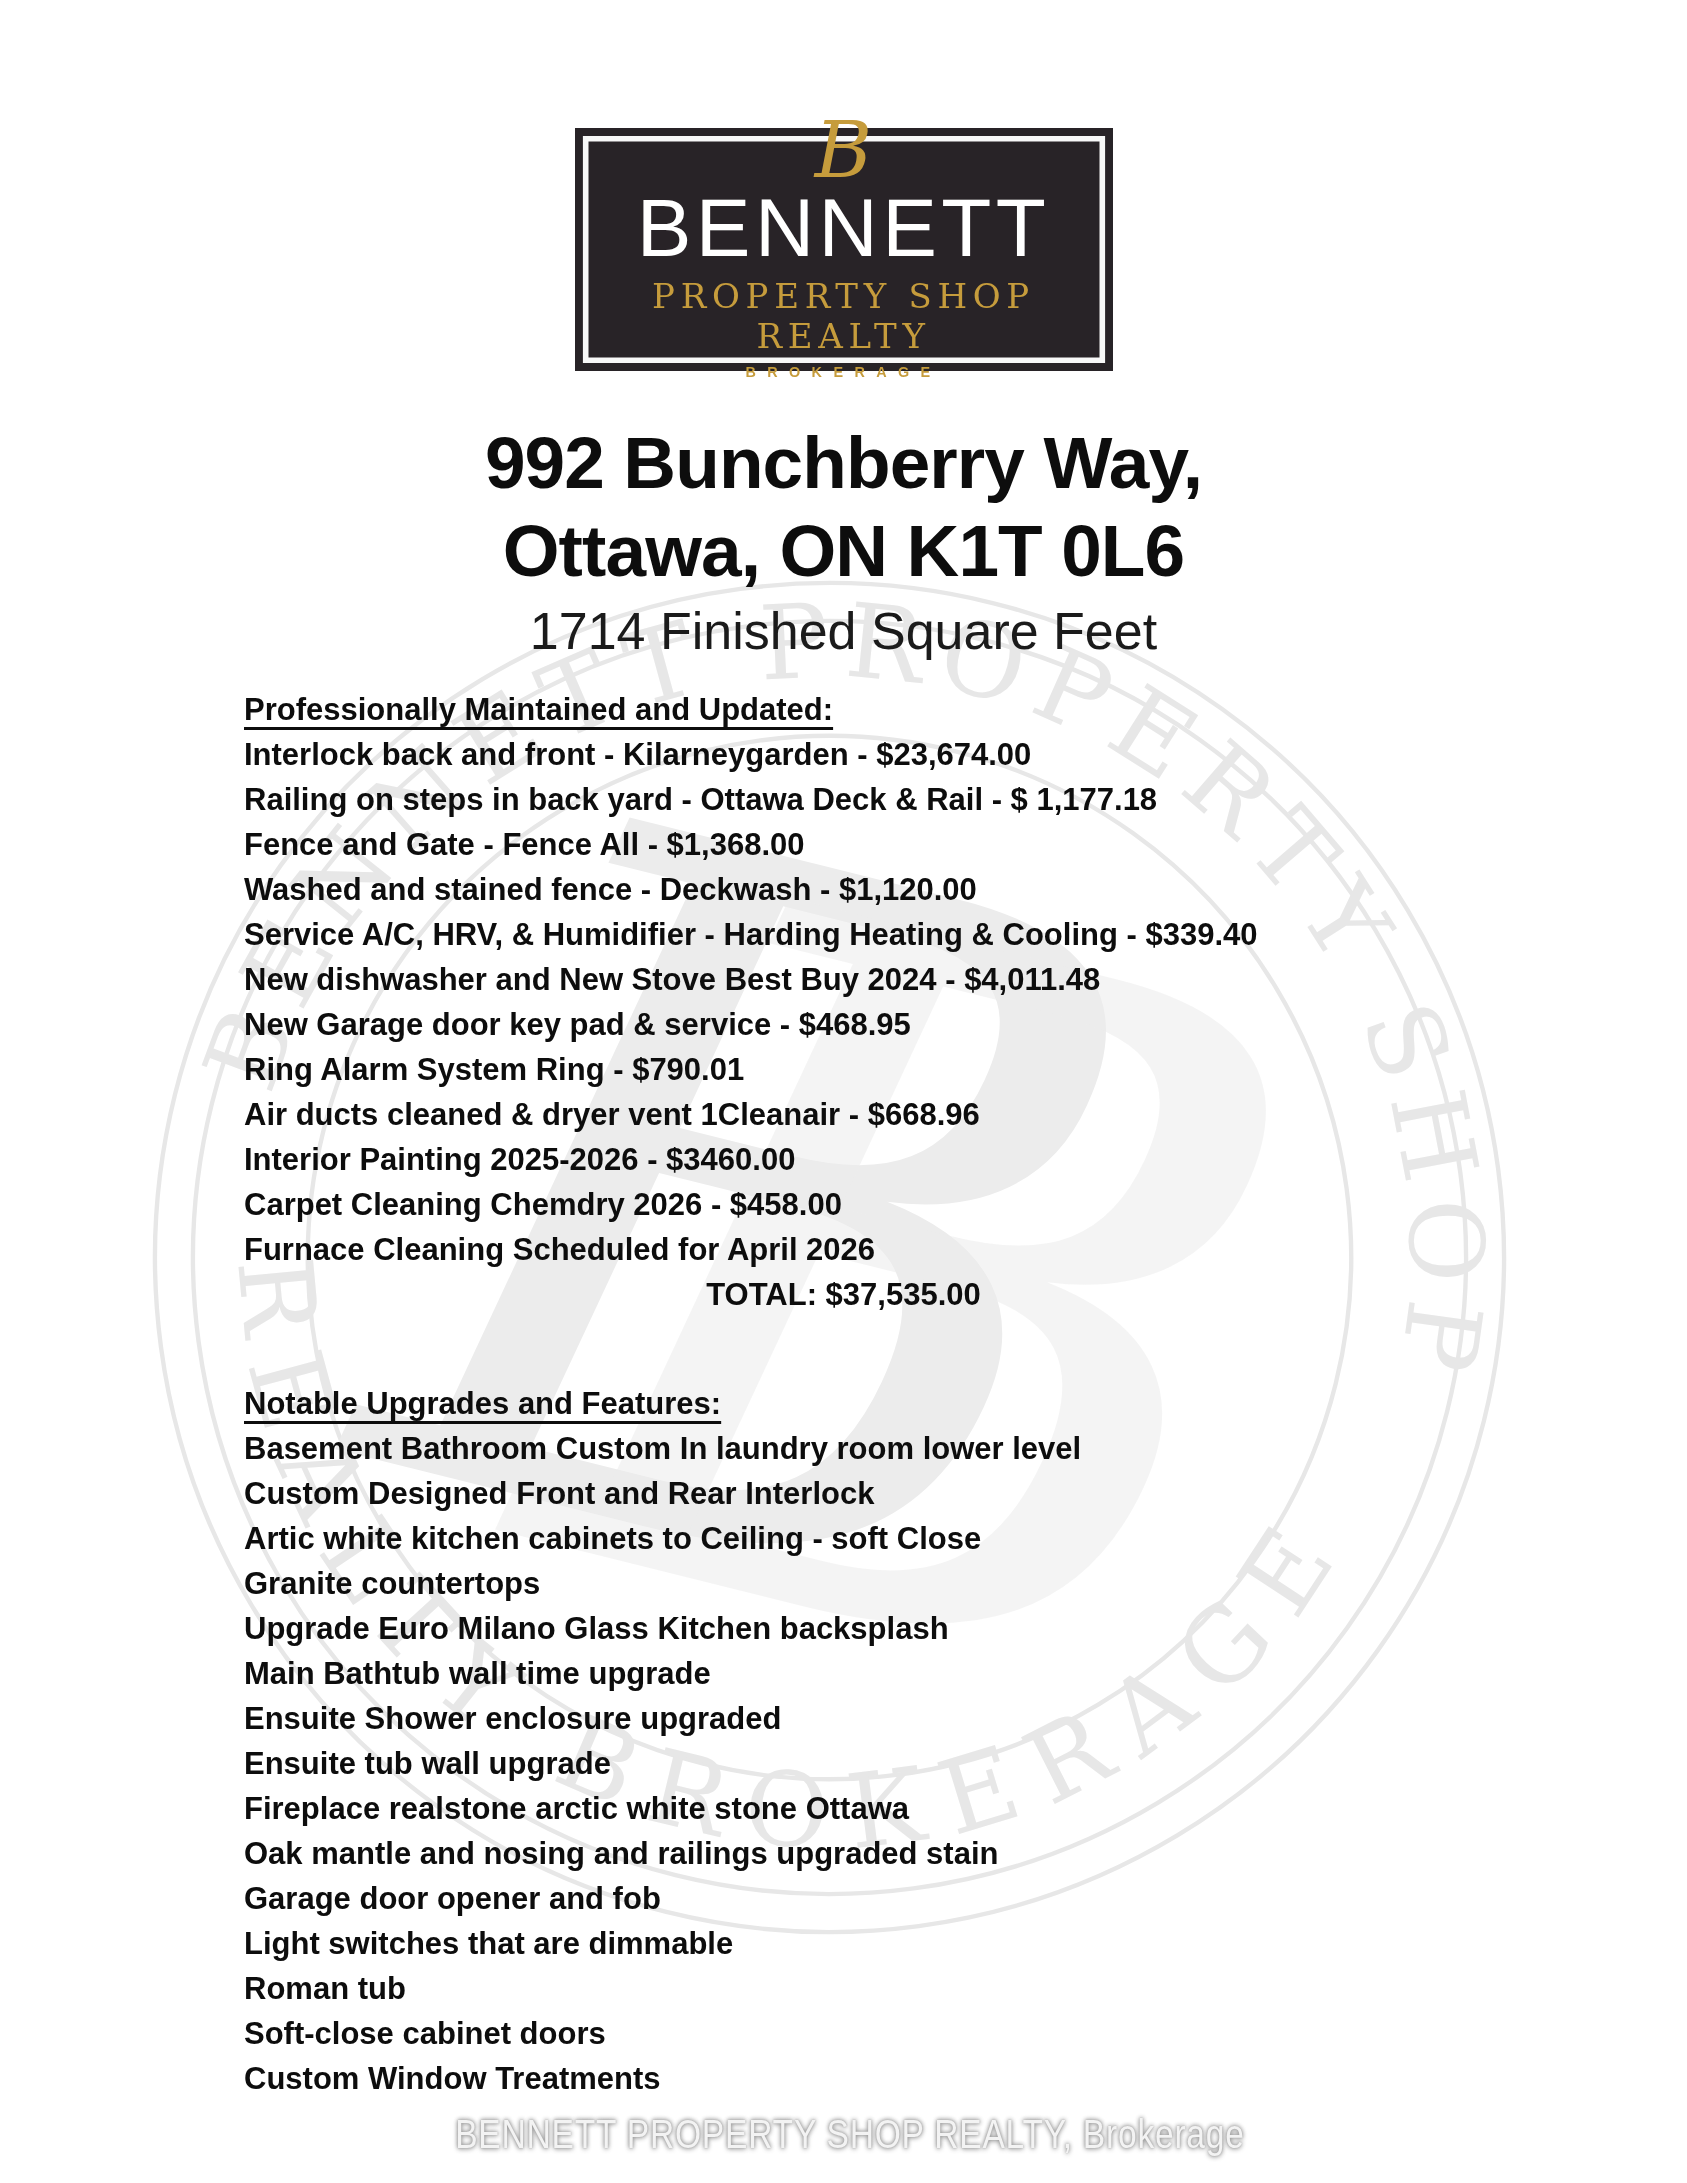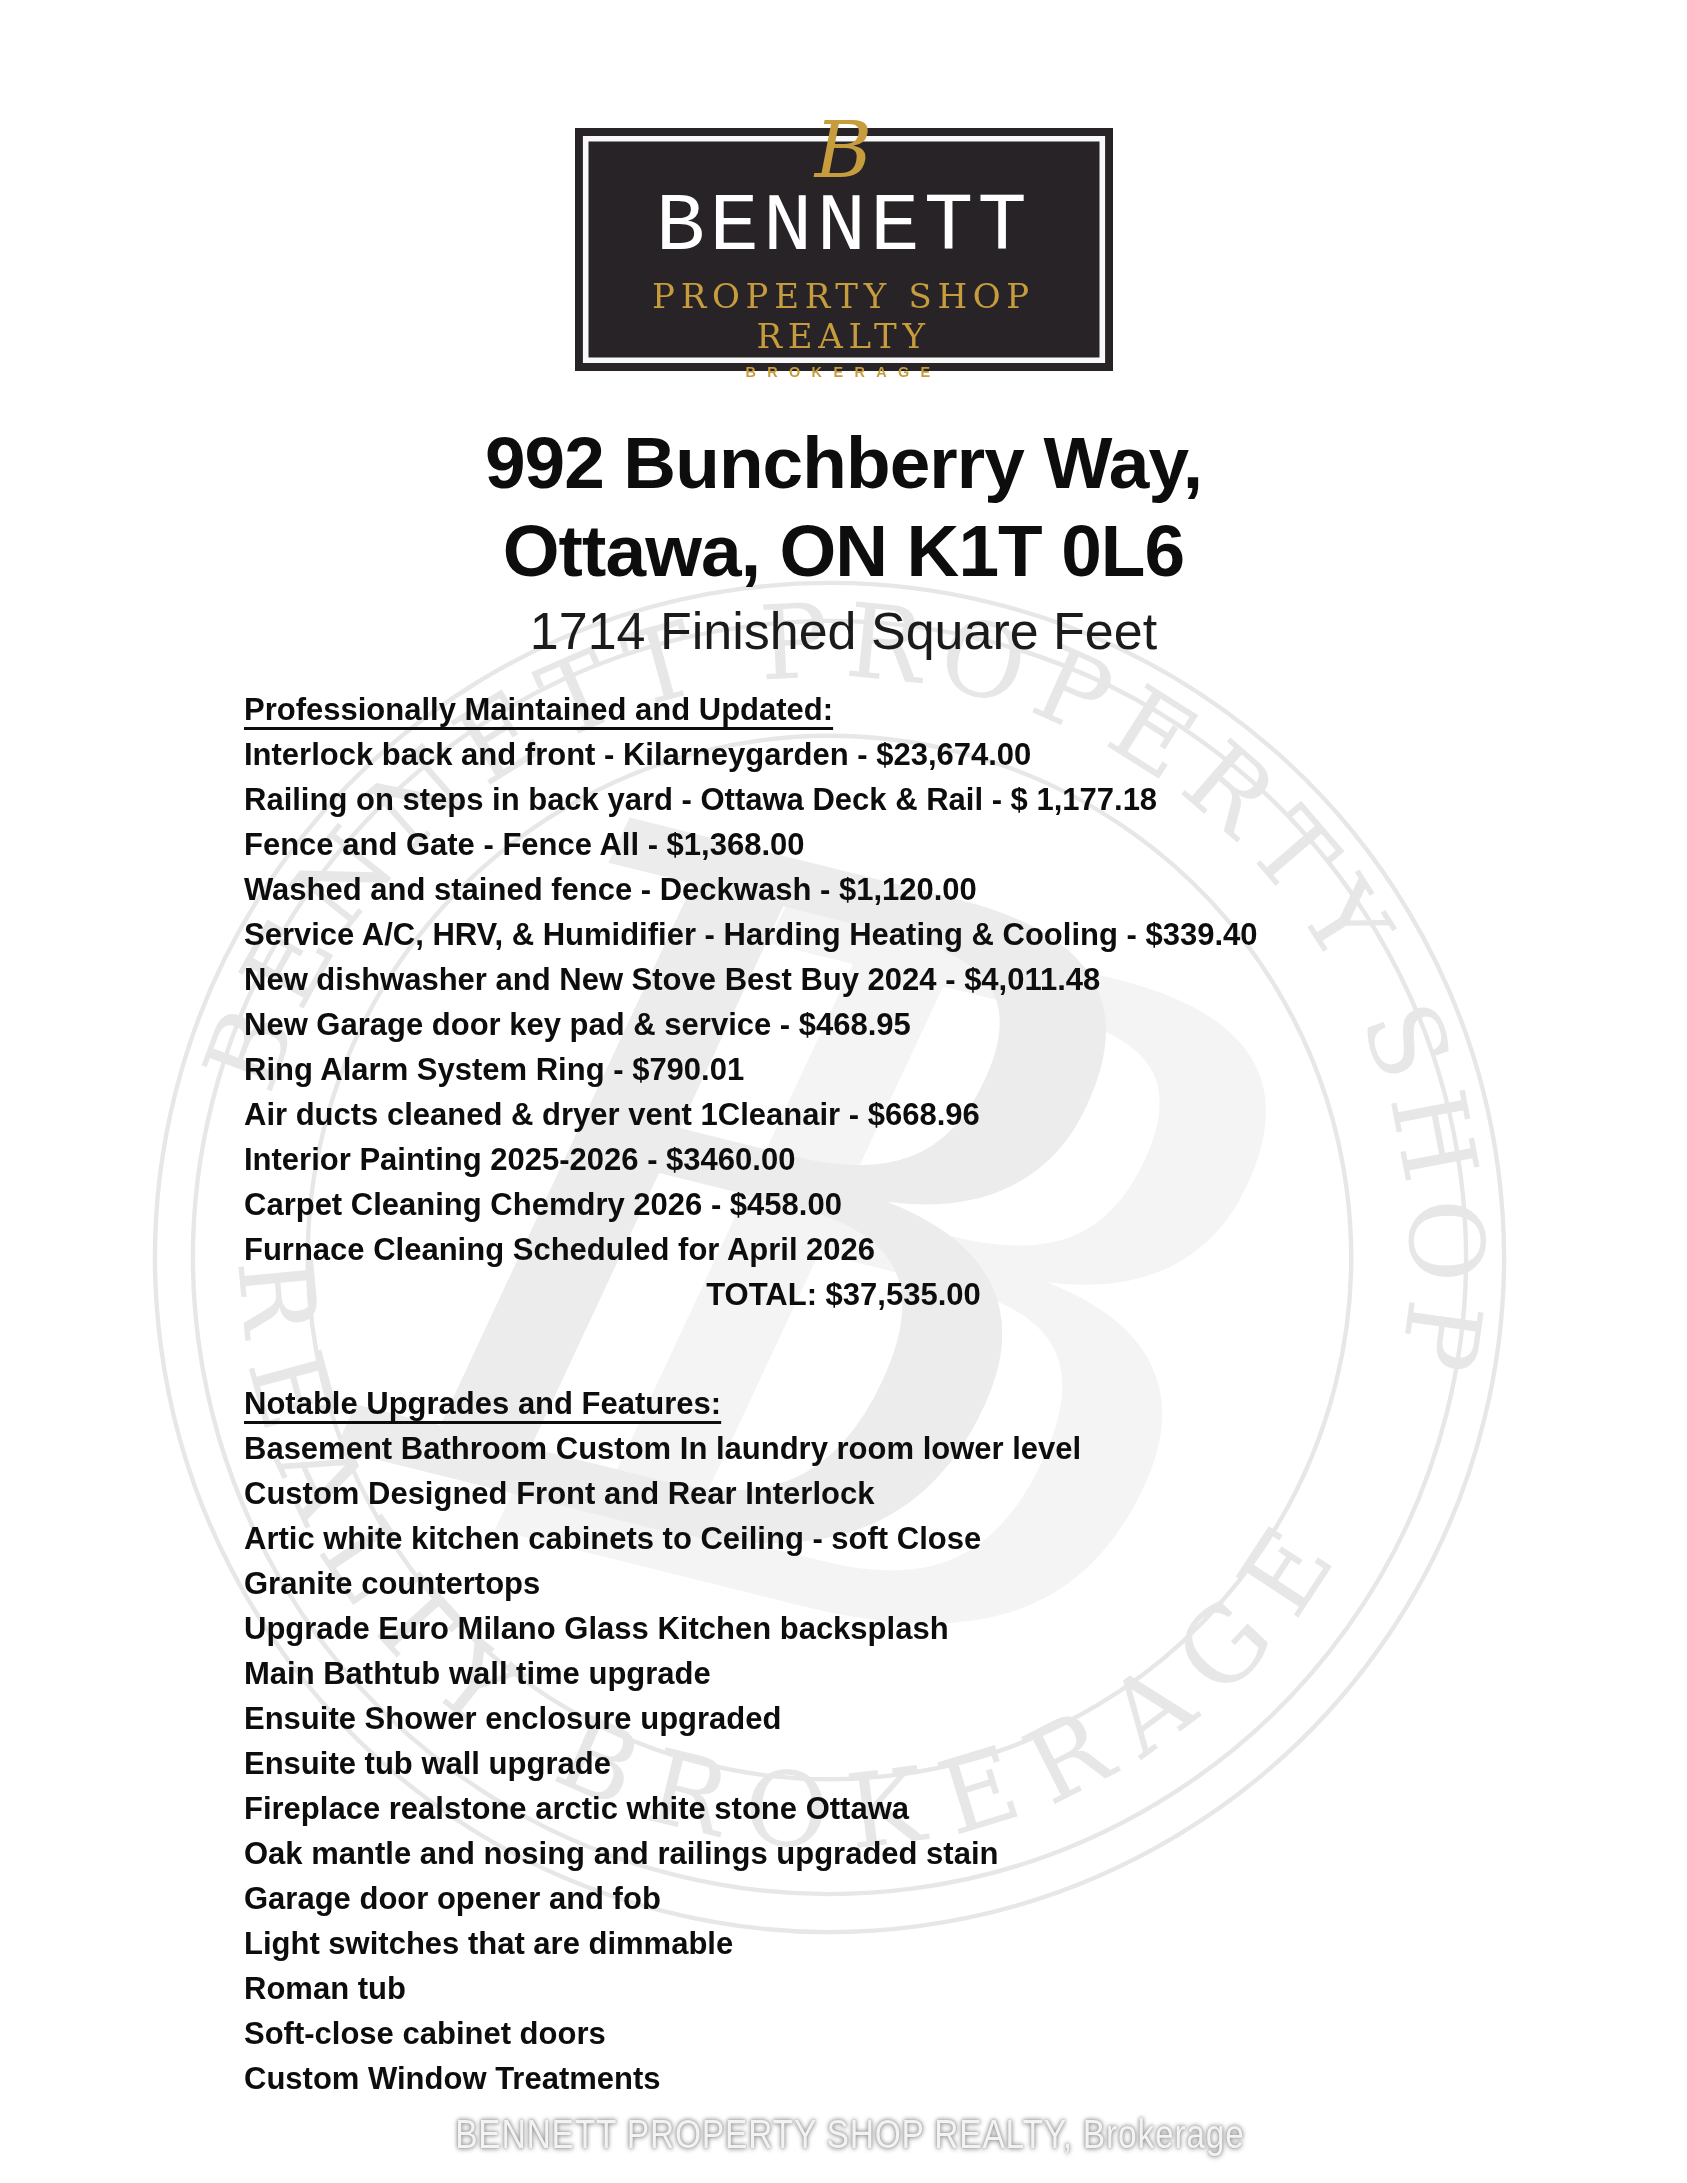--- a/index.html
+++ b/index.html
@@ -9,21 +9,21 @@
   .watermark{position:absolute;left:131px;top:559px;width:1397px;height:1397px;z-index:0;}
   
   .fg{position:relative;z-index:1;}
   
   .logo-box{width:538px;height:243px;margin:128px auto 0;background:#282327;
             box-shadow:inset 0 0 0 7.9px #282327, inset 0 0 0 13.5px #f8f8f8;
             display:flex;flex-direction:column;align-items:center;justify-content:center;
             text-align:center;}
   .logo-monogram{font-family:"DejaVu Serif",serif;font-style:italic;font-size:78px;
                  line-height:.82;color:#c69c3c;}
-  .logo-name{font-family:Liberation Mono, monospace;font-size:82px;line-height:1;color:#ffffff;
+  .logo-name{font-family:Liberation Sans, sans-serif;font-size:82px;line-height:1;color:#ffffff;
              letter-spacing:4.4px;margin-top:3.5px;}
   .logo-tagline{font-family:"DejaVu Serif",serif;font-size:34px;color:#c69c3c;
                 letter-spacing:5.7px;margin-top:7px;}
   .logo-brokerage{font-size:14.4px;color:#c69c3c;letter-spacing:11.4px;margin-top:7.9px;
                   font-weight:bold;}
   
   .address{margin-top:48px;text-align:center;font-weight:bold;font-size:73px;
            line-height:1.2;letter-spacing:-0.9px;color:#0d0d0d;}
   .subtitle{text-align:center;font-size:52px;margin-top:7px;font-weight:normal;color:#1b1b1b;}
   

